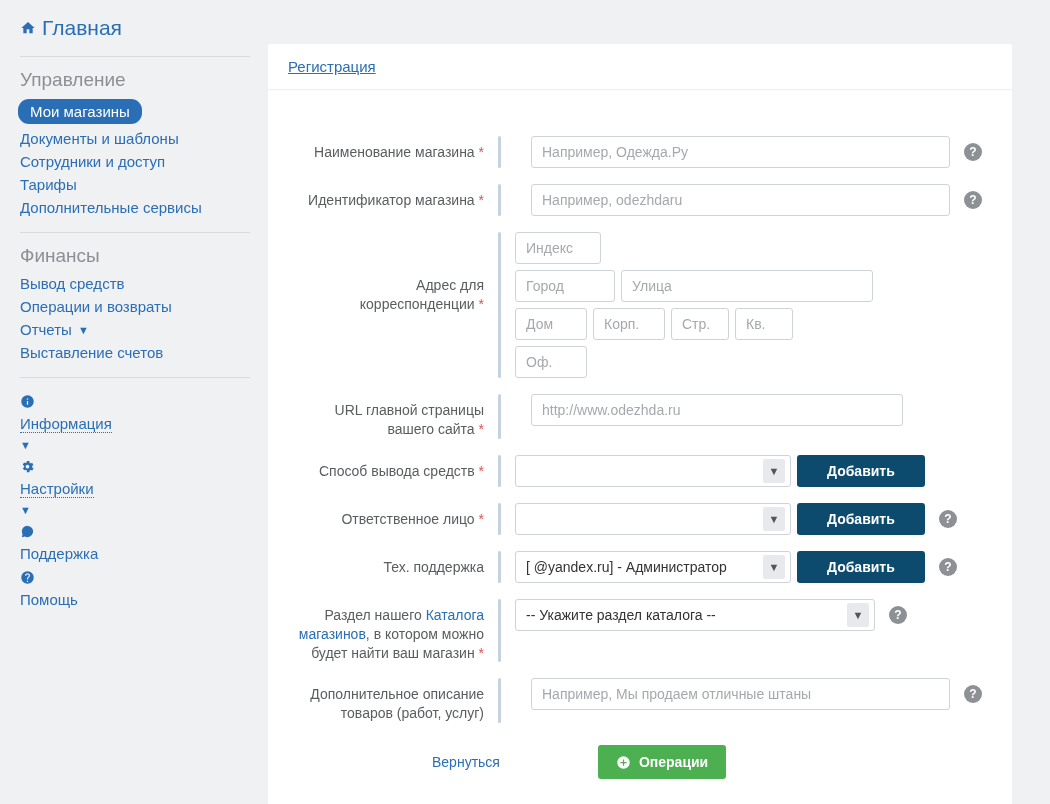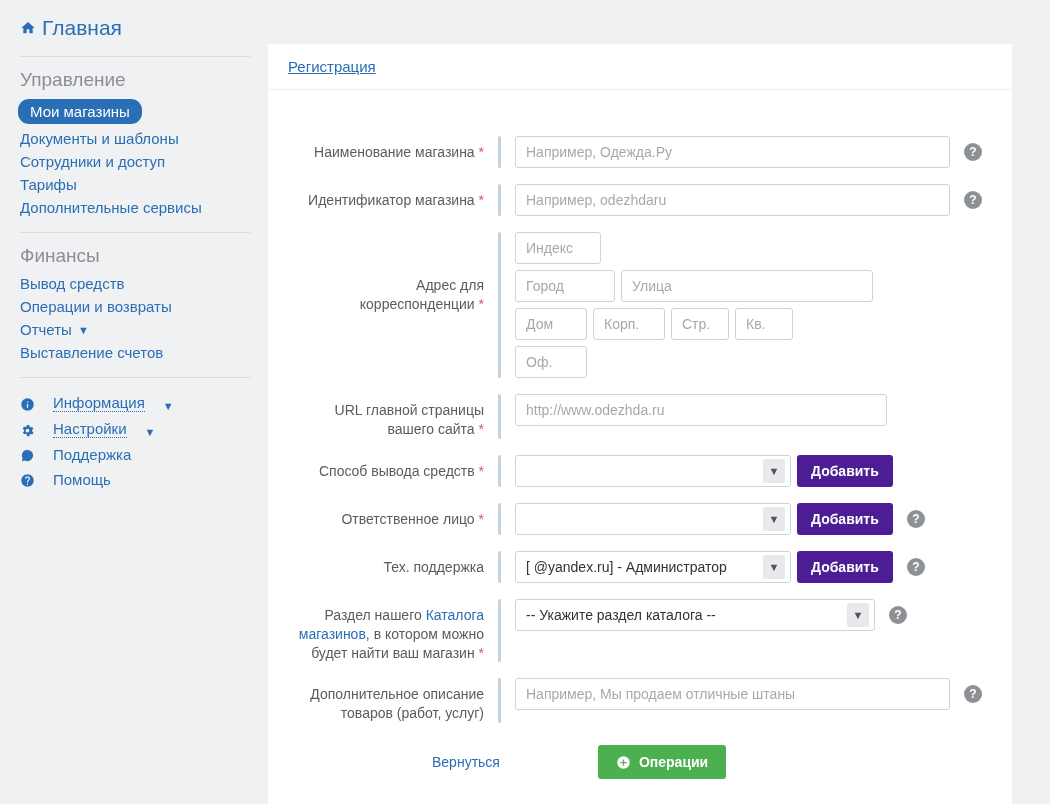--- a/index.html
+++ b/index.html
@@ -56,26 +56,27 @@
   margin-left: -2px;
 }
 .nav-item .tri {
   display: inline-block;
   font-size: 11px;
   transform: translateY(-1px);
   margin-left: 2px;
 }
 .util-item {
   display: flex;
-  align-items: flex-end;
-  gap: 18px;
+  align-items: flex-start;
+  gap: 6px;
   color: #2a6eb5;
   font-size: 15px;
   padding: 4px 0;
   cursor: pointer;
+  flex-direction: column;
 }
 .util-item .label { border-bottom: 1px dotted #2a6eb5; }
 .util-item svg { width: 15px; height: 15px; fill: #2a6eb5; }
 .util-item .tri { font-size: 11px; }
 .main {
   flex: 1;
   padding: 44px 38px 40px 8px;
 }
 .panel {
   background: #fff;
@@ -126,21 +127,21 @@
 .inp, .sel {
   height: 32px;
   border: 1px solid #cfd3d8;
   border-radius: 3px;
   padding: 0 10px;
   font-size: 14px;
   color: #333;
   background: #fff;
 }
 .inp::placeholder { color: #a5a9ae; }
-.inp.full { flex: 1; min-width: 200px; }
+.inp.full { flex: 1; min-width: 200px; margin-left: 16px; }
 .inp.idx { width: 86px; }
 .inp.country { width: 268px; }
 .inp.city { width: 100px; }
 .inp.street { width: 252px; }
 .inp.sm { width: 72px; }
 .sel {
   width: 276px;
   appearance: none;
   background: #fff;
   padding-right: 26px;
@@ -161,24 +162,24 @@
   display: flex;
   align-items: center;
   justify-content: center;
   pointer-events: none;
   font-size: 11px;
   color: #555;
 }
 .sel.wide { width: 360px; }
 .btn {
   height: 32px;
-  padding: 0 14px;
+  padding: 0 30px;
   border: none;
   border-radius: 3px;
-  background: #4c1d95;
+  background: #0c4a6e;
   color: #fff;
   font-size: 14px;
   font-weight: 600;
   cursor: pointer;
 }
 .btn.green {
   background: #4caf50;
   display: inline-flex;
   align-items: center;
   gap: 8px;

